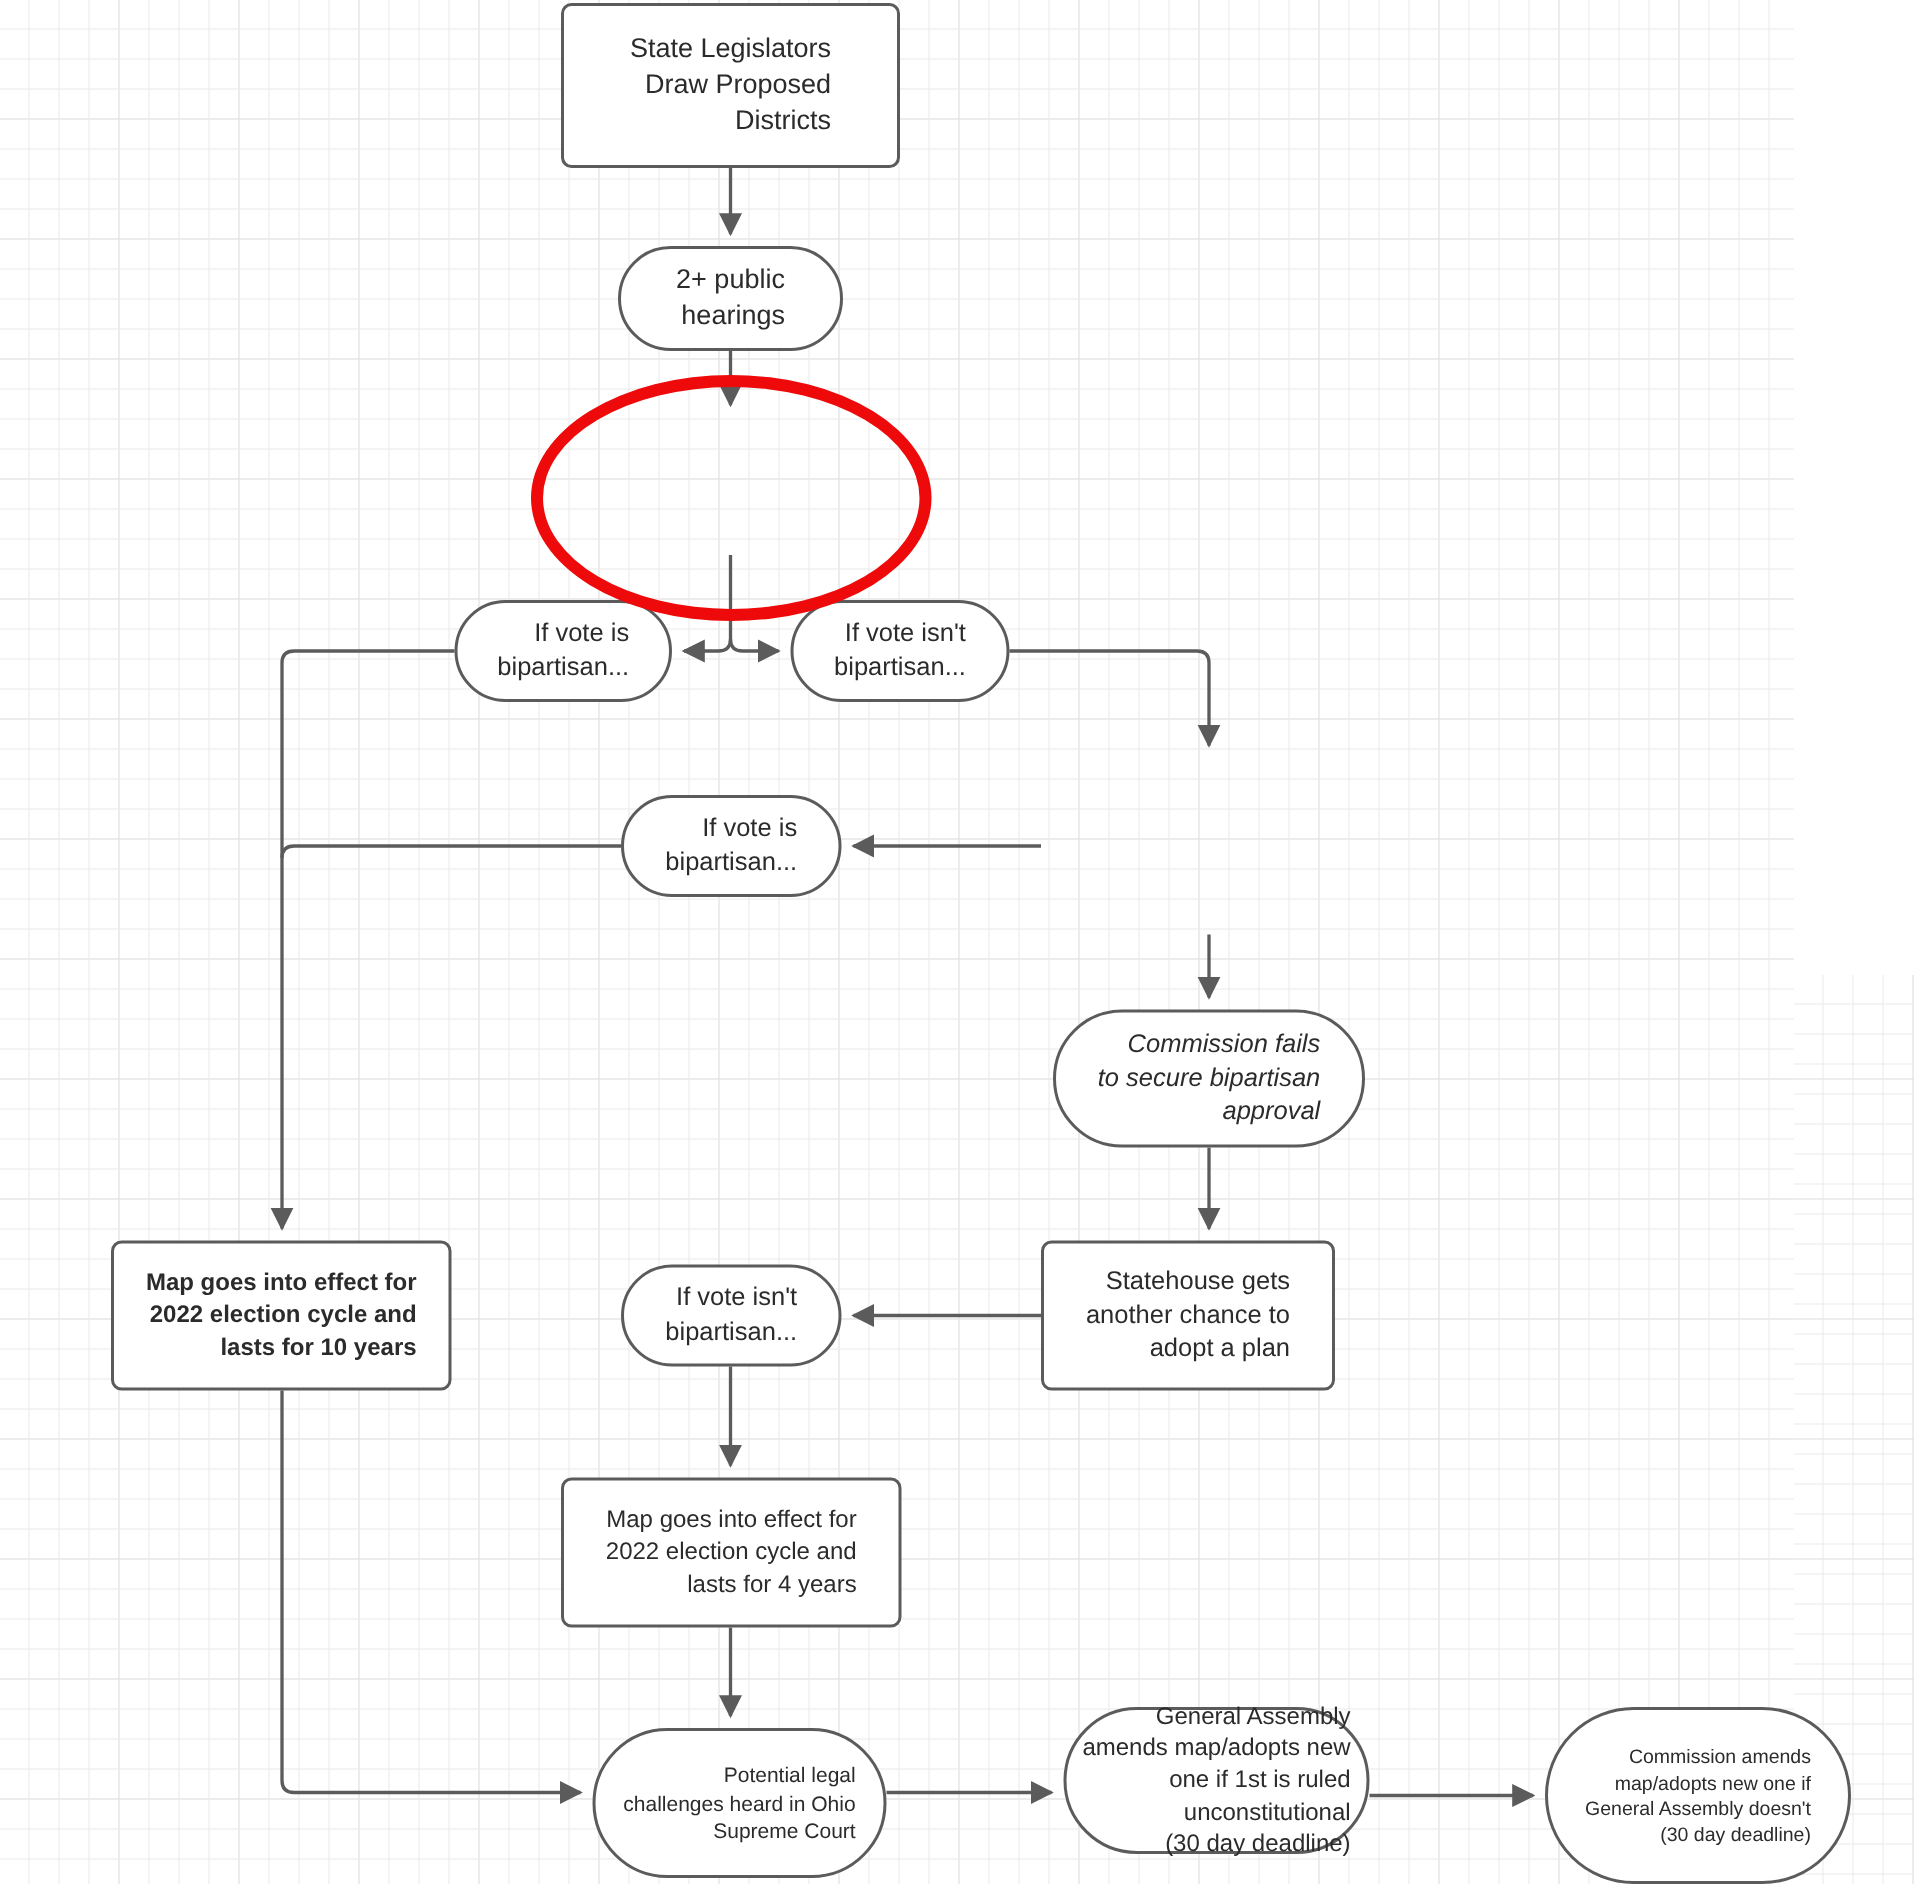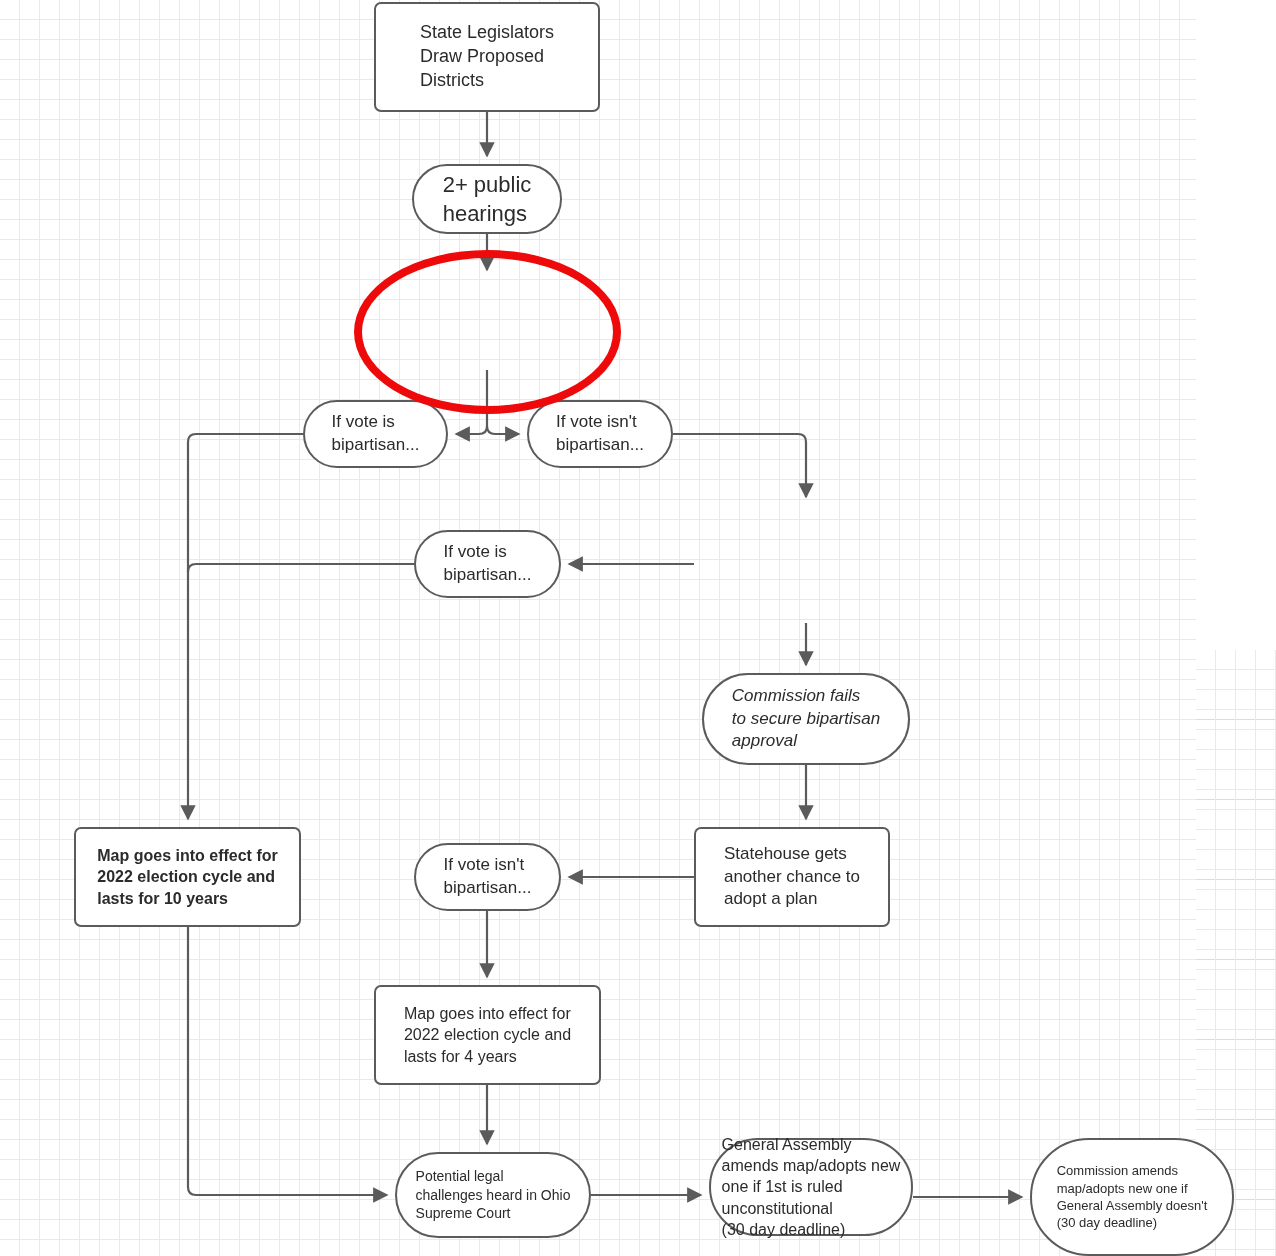--- a/index.html
+++ b/index.html
@@ -66,21 +66,21 @@
 
   
   .node {
     position: absolute;
     box-sizing: border-box;
     background: #ffffff;
     border: 2.2px solid #5b5b5b;
     display: flex;
     align-items: center;
     justify-content: center;
-    text-align: left;
+    text-align: right;
     color: #2b2b2b;
     line-height: 1.33;
     white-space: pre-line;
     z-index: 3;
   }
   .rect  { border-radius: 7px; }
   .stadium { border-radius: 999px; }
   .bold-node { font-weight: bold; }
 
   
@@ -141,21 +141,21 @@
       <path d="M 591 1195 L 701 1195" marker-end="url(#arrowhead)"></path>
 
       <path d="M 913 1197 L 1022 1197" marker-end="url(#arrowhead)"></path>
     </g>
   </svg>
 
   <div class="node rect" style="left:374px; top:2px; width:226px; height:110px; font-size:18px;">State Legislators
 Draw Proposed
 Districts</div>
 
-  <div class="node stadium" style="left:412px; top:164px; width:150px; height:70px; font-size:22px;">2+ public
+  <div class="node stadium" style="left:412px; top:164px; width:150px; height:70px; font-size:18px;">2+ public
 hearings</div>
 
 
   <div class="node stadium" style="left:303px; top:400px; width:145px; height:68px; font-size:17px;">If vote is
 bipartisan...</div>
 
   <div class="node stadium" style="left:527px; top:400px; width:146px; height:68px; font-size:17px;">If vote isn't
 bipartisan...</div>
 
 
@@ -174,21 +174,21 @@
 bipartisan...</div>
 
   <div class="node rect" style="left:694px; top:827px; width:196px; height:100px; font-size:17px;">Statehouse gets
 another chance to
 adopt a plan</div>
 
   <div class="node rect" style="left:374px; top:985px; width:227px; height:100px; font-size:16px;">Map goes into effect for
 2022 election cycle and
 lasts for 4 years</div>
 
-  <div class="node stadium" style="left:395px; top:1152px; width:196px; height:86px; font-size:14px;">Potential legal
+  <div class="node stadium" style="left:395px; top:1152px; width:196px; height:100px; font-size:14px;">Potential legal
 challenges heard in Ohio
 Supreme Court</div>
 
   <div class="node stadium" style="left:709px; top:1138px; width:204px; height:98px; font-size:16px;">General Assembly
 amends map/adopts new
 one if 1st is ruled
 unconstitutional
 (30 day deadline)</div>
 
   <div class="node stadium" style="left:1030px; top:1138px; width:204px; height:118px; font-size:13px;">Commission amends

